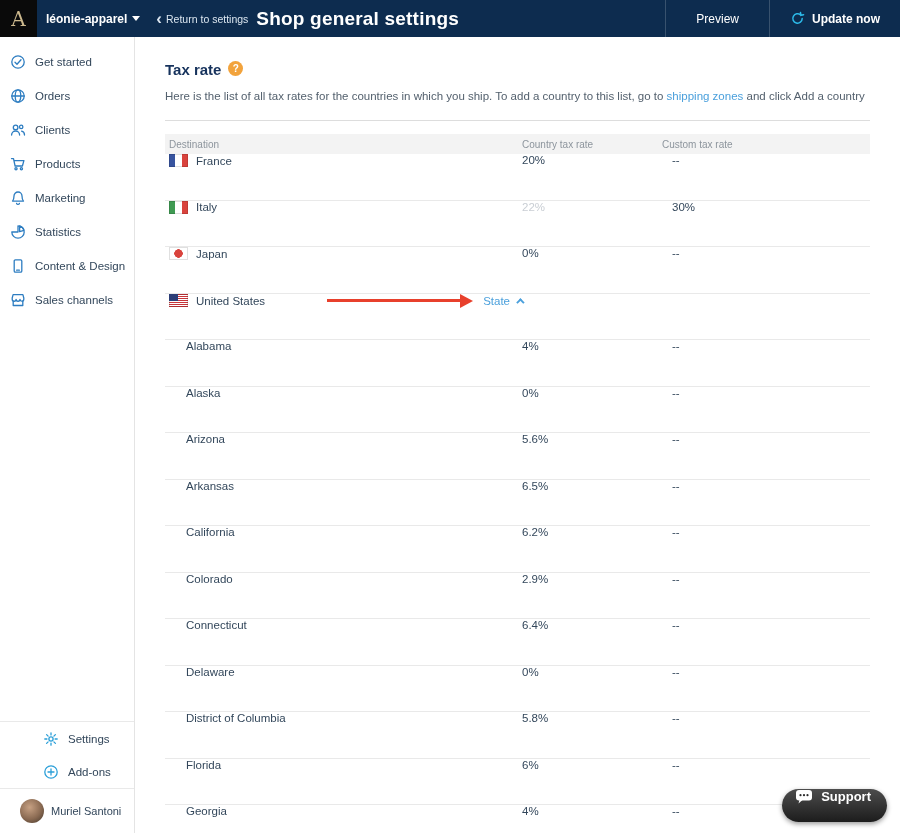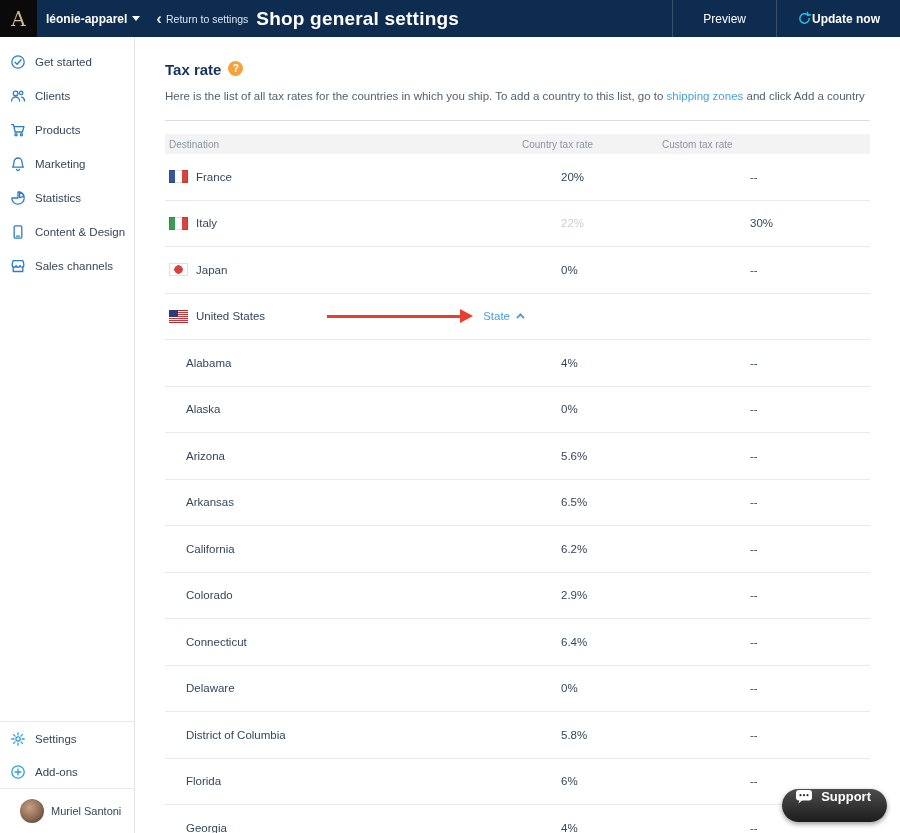--- a/index.html
+++ b/index.html
@@ -17,36 +17,36 @@
   .chev-down { width:0; height:0; border-left:4px solid transparent;
                border-right:4px solid transparent; border-top:5px solid #fff; }
   .back { display:flex; align-items:center; margin-left:16px; cursor:pointer; color:#dbe6f0; }
   .back .lt { font-size:17px; line-height:1; margin-right:4px; font-weight:bold; }
   .back .back-label { font-size:10.5px; }
   .page-title { margin-left:8px; font-size:19px; font-weight:bold; letter-spacing:.2px; }
   .topbar-right { margin-left:auto; display:flex; align-items:stretch; height:100%; }
   .tb-divider { width:1px; background:rgba(255,255,255,.18); }
   .preview-btn { display:flex; align-items:center; padding:8px 30px; font-size:12px;
                  cursor:pointer; }
-  .update-btn { display:flex; align-items:center; padding:0 20px;
+  .update-btn { display:flex; align-items:center; gap:7px; padding:0 20px;
                 font-size:12px; font-weight:bold; cursor:pointer; }
   .update-icon svg { display:block; }
 
   
   .sidebar { position:absolute; top:37px; left:0; width:135px; bottom:0;
              background:#fff; border-right:1px solid #e4e4e4; }
   .side-list { padding-top:8px; }
   .side-item { display:flex; align-items:center; gap:9px; height:34px;
                padding-left:10px; cursor:pointer; }
   .side-item .icon { width:16px; height:16px; color:#2d7dc1; flex:0 0 16px; }
   .side-item .icon svg { width:16px; height:16px; display:block; }
   .side-item .side-label { font-size:11.5px; color:#33475b; white-space:nowrap; }
   .side-bottom { position:absolute; left:0; right:0; bottom:0; }
   .side-sep { height:1px; background:#e9e9e9; margin:0; }
-  .side-bottom .side-item { height:33px; }
+  .side-bottom .side-item { height:33px;margin-left:33px; }
   .side-bottom .icon { color:#2b9fd8; }
   .user-row { display:flex; align-items:center; gap:7px; height:44px;
               padding-left:20px; cursor:pointer; }
   .avatar { width:24px; height:24px; border-radius:50%;
             background:radial-gradient(circle at 40% 35%, #c7a183 0%, #8a6a52 55%, #3f3328 100%); }
   .user-name { font-size:11px; color:#33475b; }
 
   
   .main { position:absolute; top:37px; left:135px; right:0; bottom:0;
           background:#fff; padding:24px 30px 0 30px; overflow:hidden; }
@@ -58,22 +58,22 @@
   .desc { margin-top:12px; font-size:11.5px; color:#54616e; }
   .desc .link { color:#4ba0dc; cursor:pointer; }
 
   .table { margin-top:18px; border-top:1px solid #ddd; padding-top:13px; }
   .thead { display:flex; align-items:center; height:20px; background:#f3f3f3;
            font-size:10px; color:#8d959d; }
   .cell { display:flex; align-items:center; }
   .c-dest { width:357px; padding-left:4px; }
   .c-rate { width:140px; }
   .c-custom { flex:1; }
-  .trow { display:flex; align-items:center; height:46.5px;
-          border-bottom:1px solid #e9e9e9; font-size:11.5px; color:#33475b;gap:39px; }
+  .trow { display:flex; align-items:flex-start; height:46.5px;
+          border-bottom:1px solid #e9e9e9; font-size:11.5px; color:#33475b; }
   .trow .c-custom { padding-left:10px; }
   .trow.state .rname { padding-left:17px; }
   .rate-val.muted { color:#c9ced4; }
 
   .flag { width:19px; height:13px; margin-right:8px; display:inline-block;
           box-shadow: inset 0 0 0 1px rgba(0,0,0,.12); flex:0 0 19px; }
   .flag-fr { background:linear-gradient(90deg,#37549f 0 33.3%,#fff 33.3% 66.6%,#d9433d 66.6%); }
   .flag-it { background:linear-gradient(90deg,#3f9a52 0 33.3%,#fff 33.3% 66.6%,#d9433d 66.6%); }
   .flag-jp { background:radial-gradient(circle at 50% 50%, #d9433d 0 4px, #fff 4.5px); }
   .flag-us { background:repeating-linear-gradient(#c8353a 0 1px,#fff 1px 2px,#c8353a 2px 3px,
@@ -136,20 +136,30 @@
   <div class="side-item">
     <span class="icon">
           <svg viewBox="0 0 16 16" fill="none" stroke="currentColor" stroke-width="1.3" stroke-linecap="round" stroke-linejoin="round">
             <circle cx="8" cy="8" r="6.2"></circle>
             <path d="M5 8.3l2 2 4-4.6"></path>
           </svg>
         </span>
     <span class="side-label">Get started</span>
   </div>
 
+  <div class="side-item">
+    <span class="icon">
+          <svg viewBox="0 0 16 16" fill="none" stroke="currentColor" stroke-width="1.3" stroke-linecap="round" stroke-linejoin="round">
+            <circle cx="8" cy="8" r="6.2"></circle>
+            <ellipse cx="8" cy="8" rx="2.8" ry="6.2"></ellipse>
+            <path d="M1.8 8h12.4"></path>
+          </svg>
+        </span>
+    <span class="side-label">Orders</span>
+  </div>
 
   <div class="side-item">
     <span class="icon">
           <svg viewBox="0 0 16 16" fill="none" stroke="currentColor" stroke-width="1.3" stroke-linecap="round" stroke-linejoin="round">
             <circle cx="5.6" cy="5.4" r="2.3"></circle>
             <path d="M1.6 13c0-2.2 1.8-4 4-4s4 1.8 4 4"></path>
             <circle cx="11.2" cy="4.9" r="1.7"></circle>
             <path d="M11.6 9.1c1.8.4 2.9 1.9 2.9 3.9"></path>
           </svg>
         </span>

